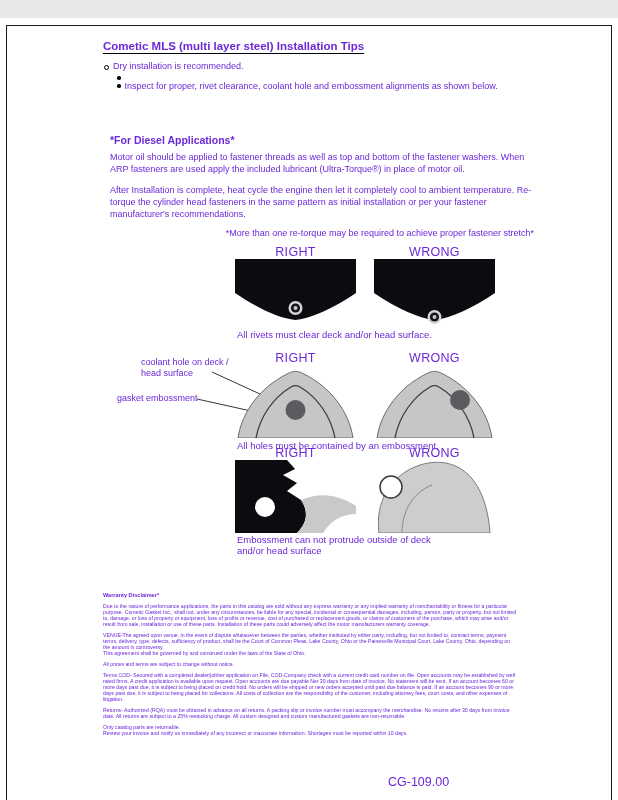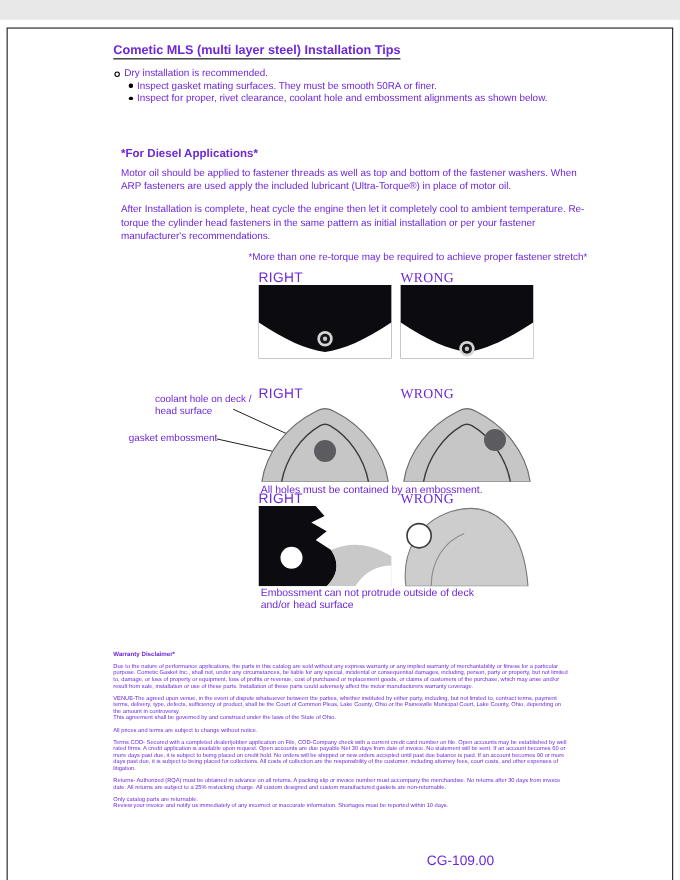--- a/index.html
+++ b/index.html
@@ -22,24 +22,24 @@
   .brow.sub { margin-left:13px; }
   .mk-o { flex:none; width:3px; height:3px; border:1px solid #000; border-radius:50%; margin:2.5px 4px 0 0; }
   .mk-f { flex:none; width:3.5px; height:3.5px; background:#000; border-radius:50%; margin:2.5px 4px 0 0; }
 
   .diesel-heading { position:absolute; left:110px; top:116px; font-size:10.5px; font-weight:bold; }
   .para { position:absolute; left:110px; width:424px; font-size:9px; line-height:12px; }
   .p1 { top:133px; }
   .p2 { top:166px; }
   .p3 { top:209px;text-align:right; }
 
-  .dg-h { position:absolute; width:121px; text-align:left; font-size:12.5px; letter-spacing:0.3px; }
+  .dg-h { position:absolute; width:121px; text-align:center; font-size:12.5px; letter-spacing:0.3px; }
   .dg { position:absolute; width:121px; }
   .dg svg { display:block; width:100%; height:100%; }
-  .cl { left:235px; } .cr { left:364px;font-family:Liberation Serif, serif; }
+  .cl { left:235px; } .cr { left:374px; }
   .r1h { top:227px; } .r1i { top:241px; height:67px; }
   .r2h { top:333px; } .r2i { top:347px; height:73px; }
   .r3h { top:428px; } .r3i { top:442px; height:73px; }
 
   .cap { position:absolute; left:237px; font-size:9.5px; line-height:11px; }
   .cap1 { top:311px; }
   .cap2 { top:422px; }
   .cap3 { top:516px; width:212px; }
 
   .co1 { position:absolute; left:141px; top:339px; width:90px; font-size:9px; line-height:10.5px; }
@@ -61,21 +61,20 @@
 
   <div class="title">Cometic MLS (multi layer steel) Installation Tips</div>
 
   <div class="bullets">
     <div class="brow">
       <span class="mk-o"></span>
       <span>Dry installation is recommended.</span>
     </div>
     <div class="brow sub">
       <span class="mk-f"></span>
-      <span>Inspect gasket mating surfaces.  They must be smooth 50RA or finer.</span>
     </div>
     <div class="brow sub">
       <span class="mk-f"></span>
       <span>Inspect for proper, rivet clearance, coolant hole and embossment alignments as shown below.</span>
     </div>
   </div>
 
   <div class="diesel-heading">*For Diesel Applications*</div>
   <div class="para p1">Motor oil should be applied to fastener threads as well as top and bottom of the fastener washers. When ARP fasteners are used apply the included lubricant (Ultra-Torque®) in place of motor oil.</div>
   <div class="para p2">After Installation is complete, heat cycle the engine then let it completely cool to ambient temperature. Re-torque the cylinder head fasteners in the same pattern as initial installation or per your fastener manufacturer's recommendations.</div>
@@ -95,20 +94,21 @@
   </div>
   <div class="dg cr r1i">
     <svg viewBox="0 0 121 67">
       <rect width="121" height="67" fill="#0b0b10"></rect>
       <path d="M0,67 L0,34 C24,50 44,59 60.5,61 C77,59 97,50 121,34 L121,67 Z" fill="#ffffff"></path>
       <circle cx="60.5" cy="58" r="7" fill="#d6d6d6"></circle>
       <circle cx="60.5" cy="58" r="4.6" fill="#15151a"></circle>
       <circle cx="60.5" cy="58" r="2" fill="#c9c9c9"></circle>
     </svg>
   </div>
+  <div class="cap cap1">All rivets must clear deck and/or head surface.</div>
 
   <div class="dg-h cl r2h">RIGHT</div>
   <div class="dg-h cr r2h">WRONG</div>
 
   <div class="co1">coolant hole on deck / head surface</div>
   <div class="co2">gasket embossment</div>
   <svg class="lines" viewBox="0 0 200 70">
     <line x1="112" y1="16" x2="197" y2="55" stroke="#000" stroke-width="0.8"></line>
     <line x1="97" y1="43" x2="160" y2="57" stroke="#000" stroke-width="0.8"></line>
   </svg>

